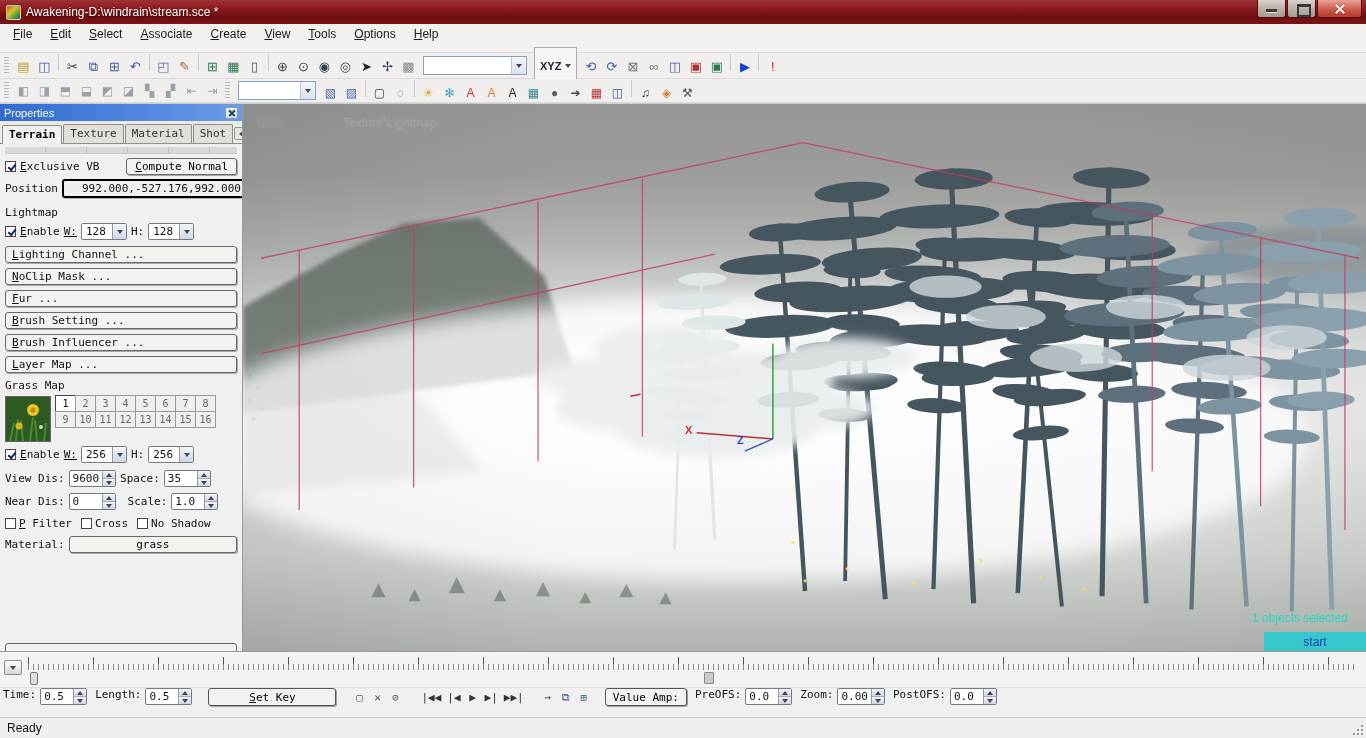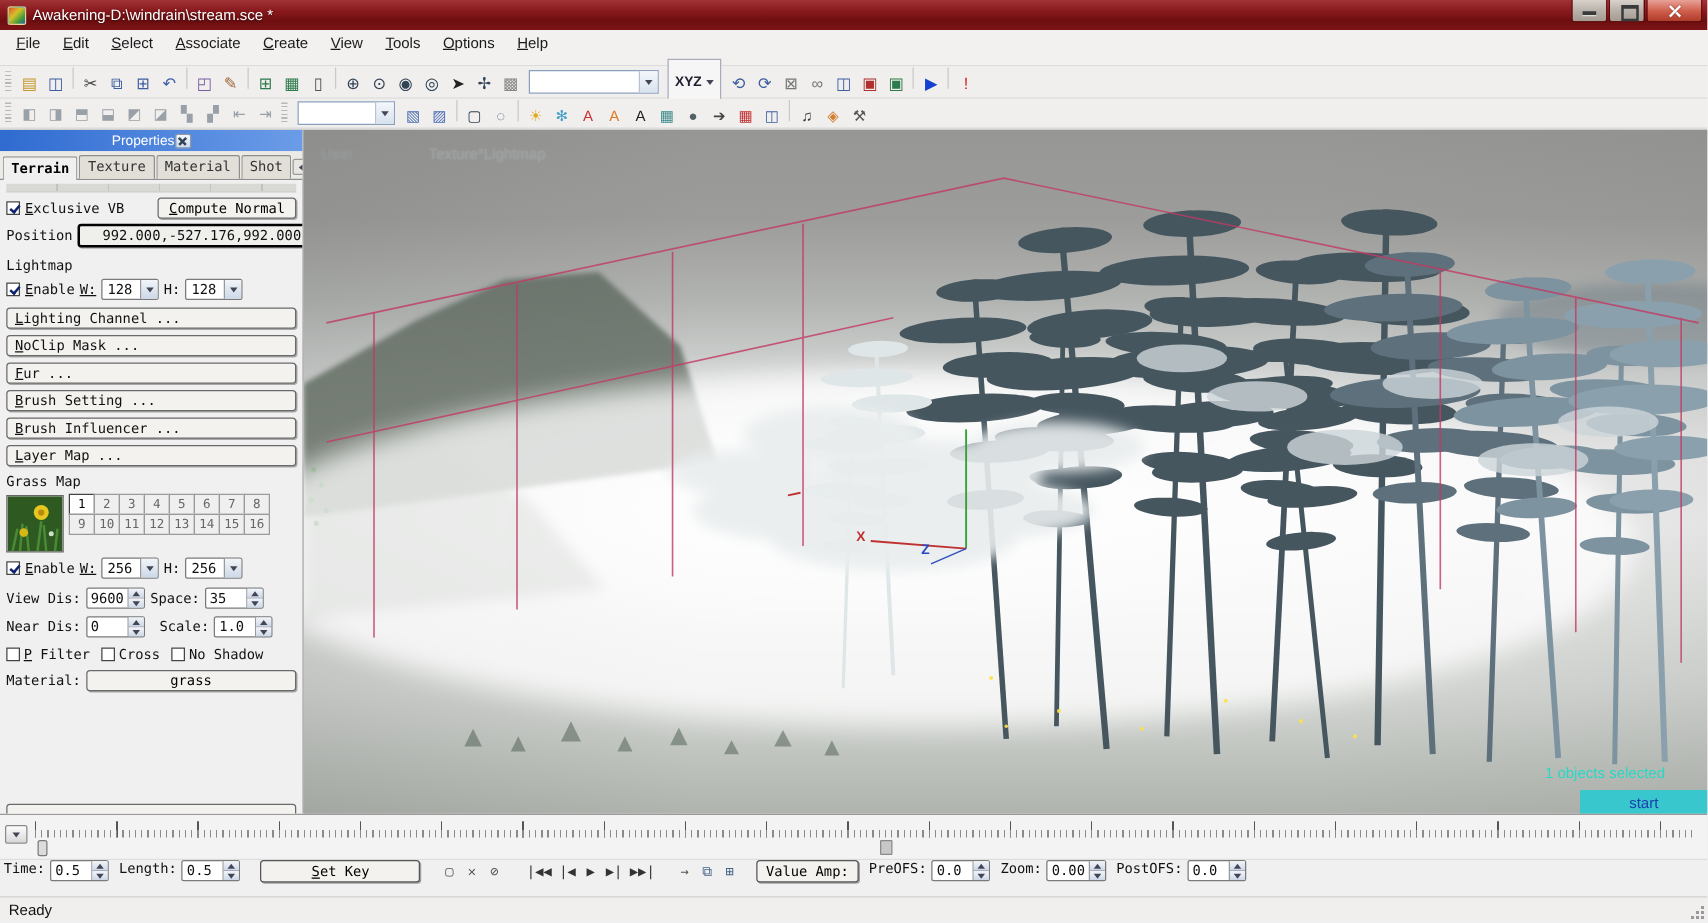--- a/index.html
+++ b/index.html
@@ -36,21 +36,21 @@
 .combo .cval{flex:1;padding:0 4px;font-size:11px;color:#222;white-space:nowrap}
 .combo .cbtn{width:15px;height:100%;border-left:1px solid #b8c4d4;background:linear-gradient(180deg,#f4f7fb,#d8e2ee);display:flex;align-items:center;justify-content:center}
 .tri-d{width:0;height:0;border-left:3px solid transparent;border-right:3px solid transparent;border-top:4px solid #445}
 .tri-u{width:0;height:0;border-left:3px solid transparent;border-right:3px solid transparent;border-bottom:4px solid #445}
 .tri-l{width:0;height:0;border-top:3px solid transparent;border-bottom:3px solid transparent;border-right:4px solid #445}
 .xyzbox{display:inline-flex;align-items:center;gap:4px;border:1px solid #aab;padding:1px 5px;height:37px;margin:0 3px;background:#f6f6f6;font-size:11px;font-weight:bold;color:#223}
 
 
 .main{flex:1;display:flex;min-height:0;border-top:1px solid #cfcfcf}
 .props{width:243px;flex:0 0 auto;background:#f0f0f0;border-right:1px solid #9a9a9a;display:flex;flex-direction:column;overflow:hidden}
-.props-header{height:17px;background:linear-gradient(90deg,#2f6bd0,#6b9ce8);color:#fff;font-size:11px;display:flex;align-items:center;justify-content:center;padding:0 18px}
+.props-header{height:17px;background:linear-gradient(90deg,#2f6bd0,#6b9ce8);color:#fff;font-size:11px;display:flex;align-items:center;justify-content:space-between;padding:0 4px}
 .xclose{width:13px;height:12px;position:relative;background:linear-gradient(180deg,#f4f7fb,#cfdcee);border:1px solid #89a;border-radius:2px}
 .xclose::before,.xclose::after{content:"";position:absolute;left:50%;top:50%;width:8px;height:1.6px;background:#345}
 .xclose::before{transform:translate(-50%,-50%) rotate(45deg)}
 .xclose::after{transform:translate(-50%,-50%) rotate(-45deg)}
 .tabs{display:flex;align-items:flex-end;background:#eceae5;border-bottom:1px solid #8f8f8f;padding:3px 20px 0 2px;font-family:"DejaVu Sans Mono",monospace;font-size:11px}
 .tab{border:1px solid #8f8f8f;border-bottom:none;background:#e2dfd8;padding:2px 6px;margin-right:1px;border-radius:2px 2px 0 0;color:#333}
 .tab.active{background:#f0f0f0;font-weight:bold;position:relative;top:1px;padding-bottom:3px;color:#000}
 .tabscroll{margin-left:auto;display:flex;gap:2px;padding-bottom:3px}
 .tsbtn{width:13px;height:13px;border:1px solid #999;background:#e8e6e0;display:flex;align-items:center;justify-content:center;border-radius:2px}
 .pbody{flex:1;padding:3px 5px;font-family:"DejaVu Sans Mono",monospace;font-size:11px;overflow:hidden;position:relative}
@@ -82,21 +82,21 @@
 
 .viewport{flex:1;position:relative;overflow:hidden;background:
  radial-gradient(ellipse 50% 28% at 40% 54%,rgba(255,255,255,.95),rgba(255,255,255,0) 72%),
  linear-gradient(90deg,rgba(105,107,105,.18),rgba(0,0,0,0) 28%,rgba(0,0,0,0) 72%,rgba(118,120,118,.12)),
  linear-gradient(180deg,#969694 0%,#9c9c9a 13%,#b2b4b2 25%,#d6d8d7 37%,#eeefee 48%,#f2f3f2 58%,#e5e7e5 70%,#d4d7d3 82%,#bfc3be 92%,#b0b4ae 100%)}
 .scene{position:absolute;inset:0;width:100%;height:100%}
 .vp-label{position:absolute;top:12px;font-size:12px;color:#8e9496;text-shadow:0 0 2px rgba(255,255,255,.2)}
 .vp-user{left:14px}
 .vp-mode{left:100px;color:#9aa0a2}
 .axis-lbl{position:absolute;font-size:11px;font-weight:bold}
-.sel-text{position:absolute;right:34px;bottom:26px;color:#27d8c4;font-size:12px}
+.sel-text{position:absolute;right:18px;bottom:26px;color:#27d8c4;font-size:12px}
 .start-badge{position:absolute;right:0;bottom:0;width:102px;height:19px;background:#38c7cc;color:#1b3fae;font-size:12px;display:flex;align-items:center;justify-content:center}
 
 
 .anim{flex:0 0 auto;border-top:1px solid #9a9a9a;background:#f0f0f0}
 .anim-header{height:17px;display:flex;align-items:center;justify-content:space-between;padding:0 5px;font-size:11px;border-bottom:1px solid #e2e2e2}
 .anim-timeline{height:36px;position:relative;border-bottom:1px solid #dedede;background:#f3f3f3}
 .track-dd{position:absolute;left:4px;top:8px;width:18px;height:15px;border:1px solid #8a8a8a;background:linear-gradient(180deg,#fdfdfd,#d8d8d8);display:flex;align-items:center;justify-content:center;border-radius:2px}
 .ruler{position:absolute;left:28px;right:12px;top:4px;height:14px;
  background-image:repeating-linear-gradient(90deg,#8a8a8a 0 1px,transparent 1px 5px),repeating-linear-gradient(90deg,#555 0 1px,transparent 1px 65px);
  background-size:100% 6px,100% 13px;background-position:left bottom,left bottom;background-repeat:no-repeat,no-repeat}

